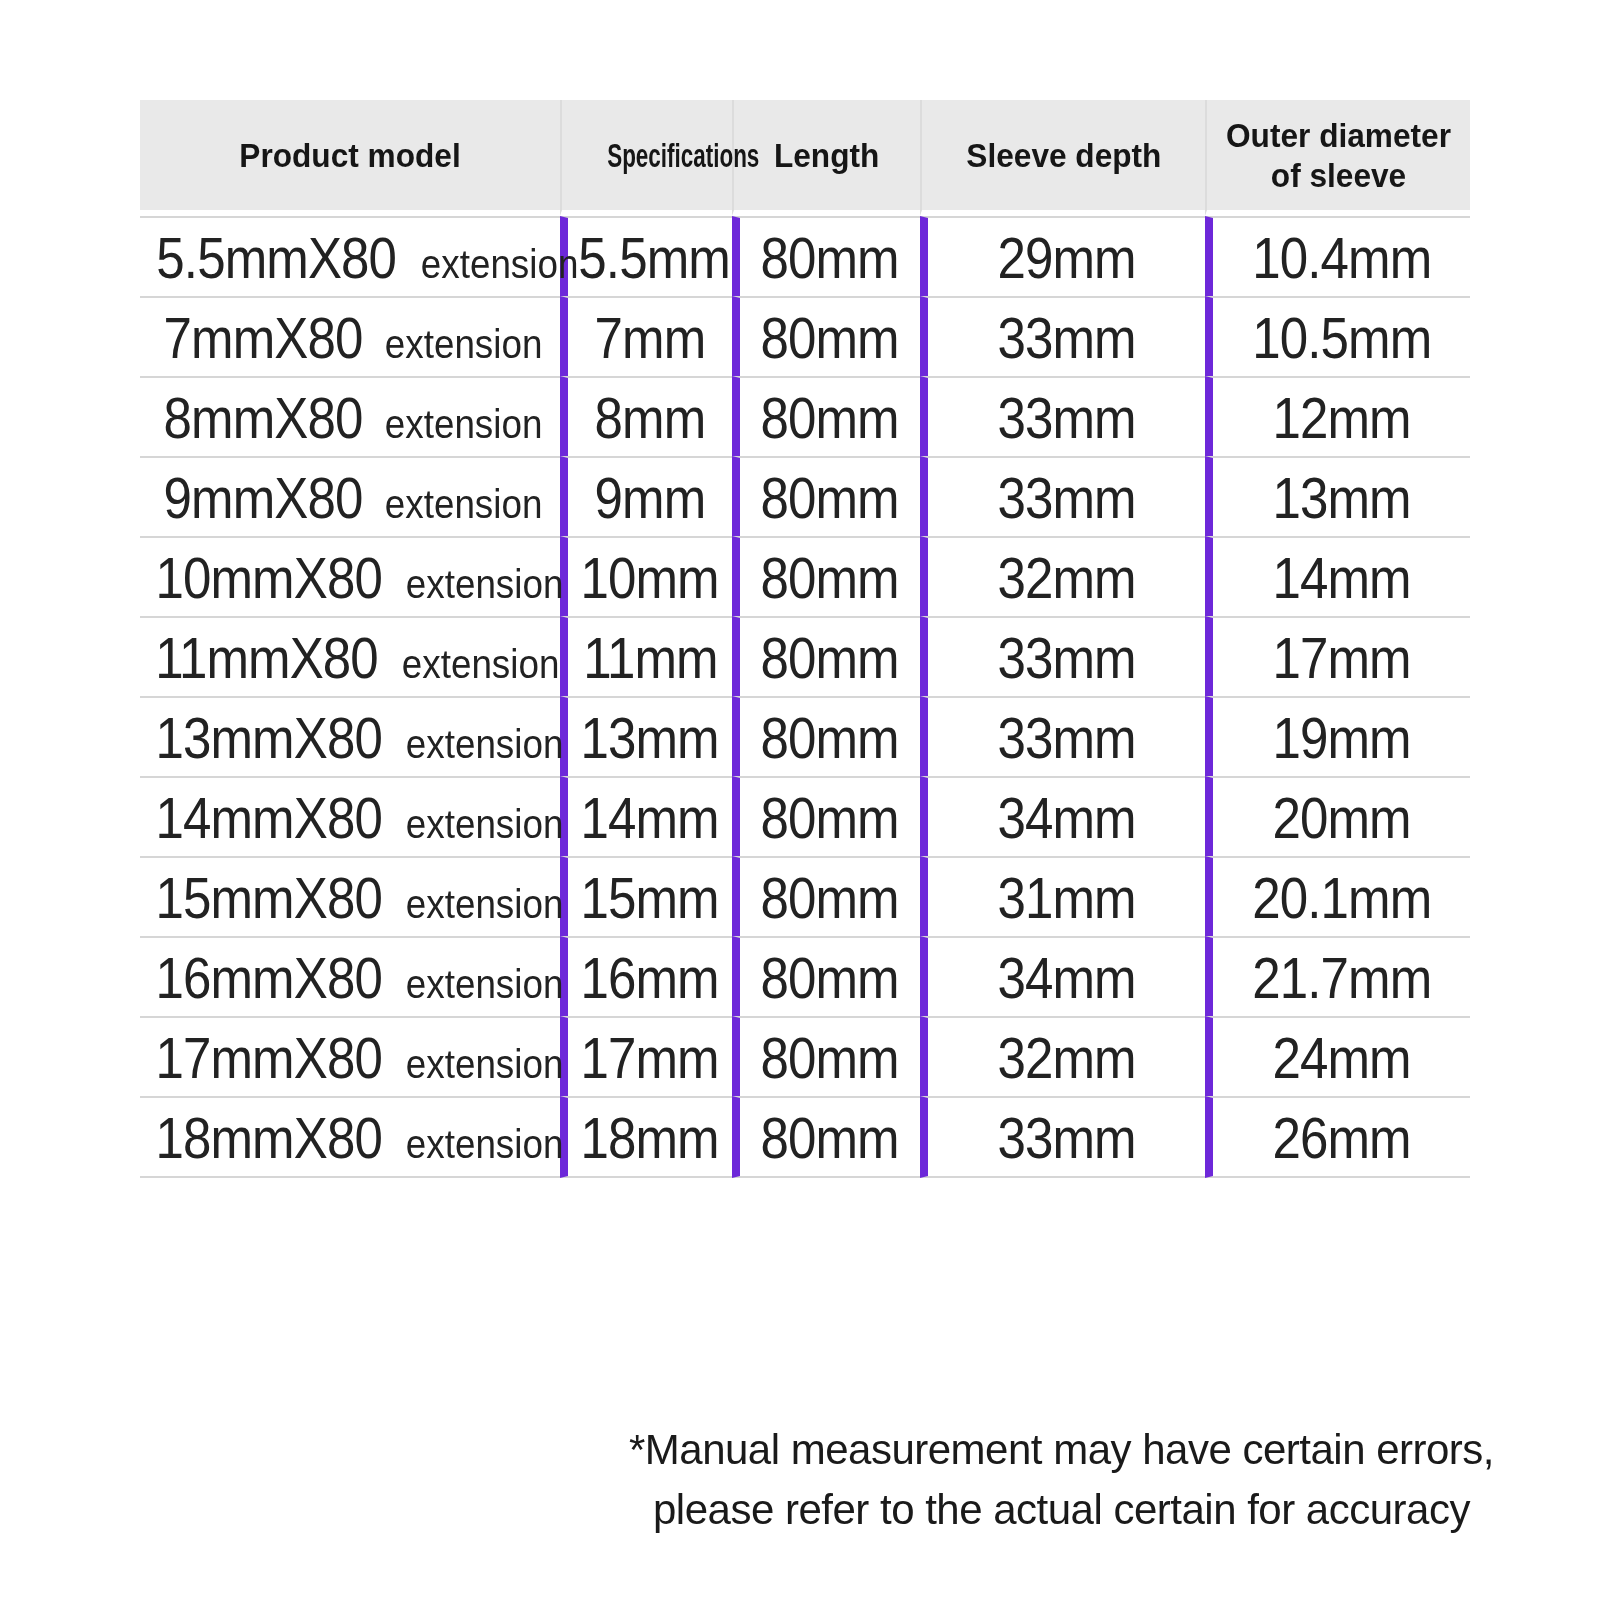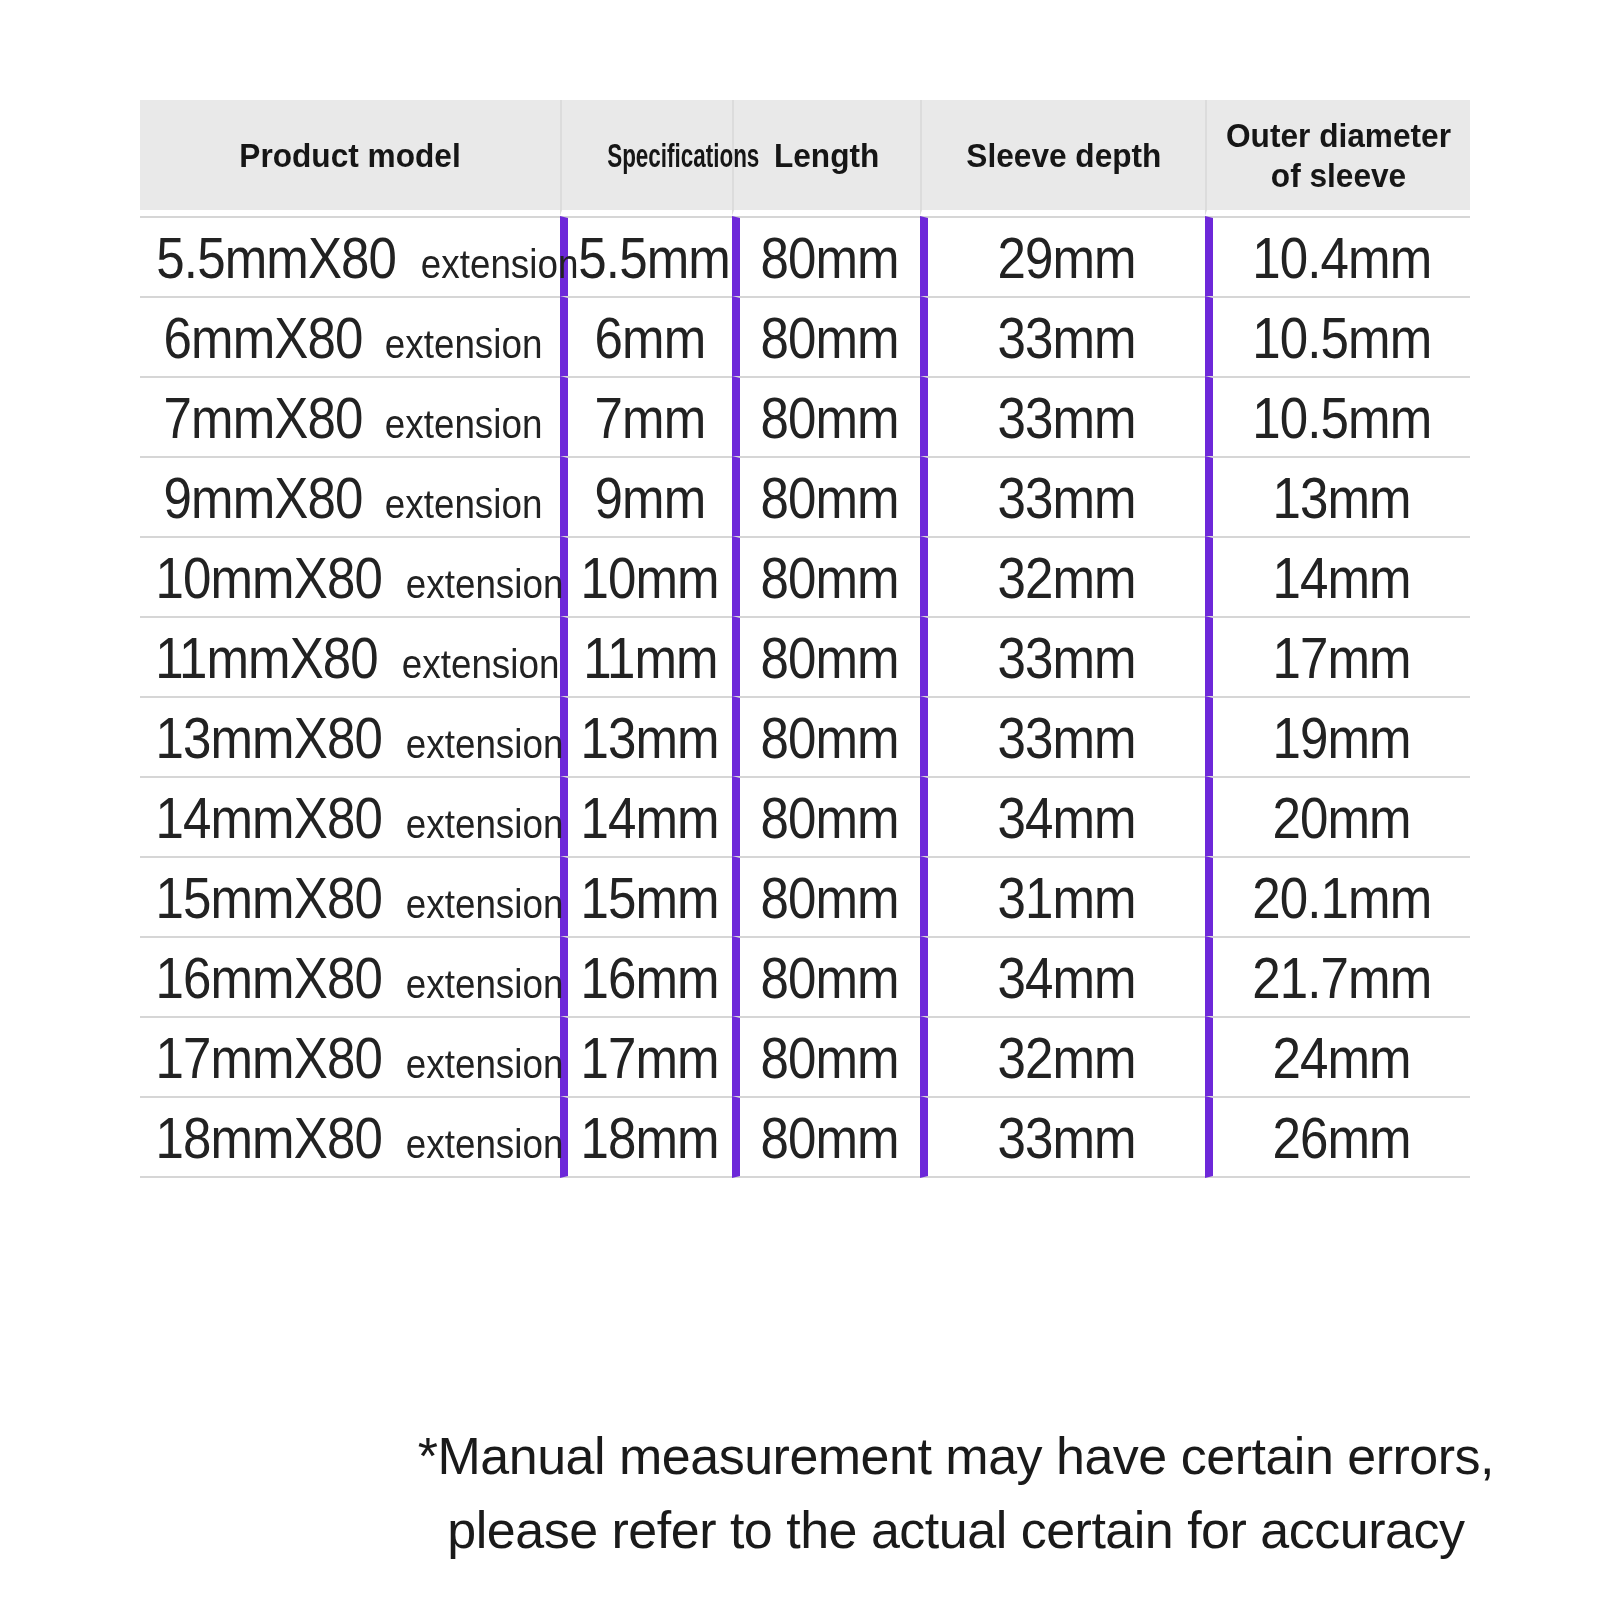--- a/index.html
+++ b/index.html
@@ -76,21 +76,21 @@
     font-size: 40px;
     font-weight: 300;
     color: #222222;
     margin-left: 2px;
   }
   .footnote {
     position: absolute;
     top: 1420px;
     right: 106px;
     text-align: center;
-    font-size: 52px;
+    font-size: 42px;
     font-weight: 300;
     color: #1a1a1a;
     line-height: 1.42;
     letter-spacing: -0.5px;
   }
 </style>
 </head>
 <body>
 
 <table class="spec-table">
@@ -115,35 +115,35 @@
     <td>
       <span class="model-text">5.5mmX80</span><span class="model-suffix">extension</span>
     </td>
     <td><span class="num">5.5mm</span></td>
     <td><span class="num">80mm</span></td>
     <td><span class="num">29mm</span></td>
     <td><span class="num">10.4mm</span></td>
   </tr>
       <tr>
     <td>
-      <span class="model-text">6mmX80</span><span class="model-suffix">extension</span>
-    </td>
-    <td><span class="num">6mm</span></td>
+      <span class="model-text">7mmX80</span><span class="model-suffix">extension</span>
+    </td>
+    <td><span class="num">7mm</span></td>
     <td><span class="num">80mm</span></td>
     <td><span class="num">33mm</span></td>
     <td><span class="num">10.5mm</span></td>
   </tr>
       <tr>
     <td>
-      <span class="model-text">7mmX80</span><span class="model-suffix">extension</span>
-    </td>
-    <td><span class="num">7mm</span></td>
-    <td><span class="num">80mm</span></td>
-    <td><span class="num">33mm</span></td>
-    <td><span class="num">10.5mm</span></td>
+      <span class="model-text">8mmX80</span><span class="model-suffix">extension</span>
+    </td>
+    <td><span class="num">8mm</span></td>
+    <td><span class="num">80mm</span></td>
+    <td><span class="num">33mm</span></td>
+    <td><span class="num">12mm</span></td>
   </tr>
       <tr>
     <td>
       <span class="model-text">9mmX80</span><span class="model-suffix">extension</span>
     </td>
     <td><span class="num">9mm</span></td>
     <td><span class="num">80mm</span></td>
     <td><span class="num">33mm</span></td>
     <td><span class="num">13mm</span></td>
   </tr>

